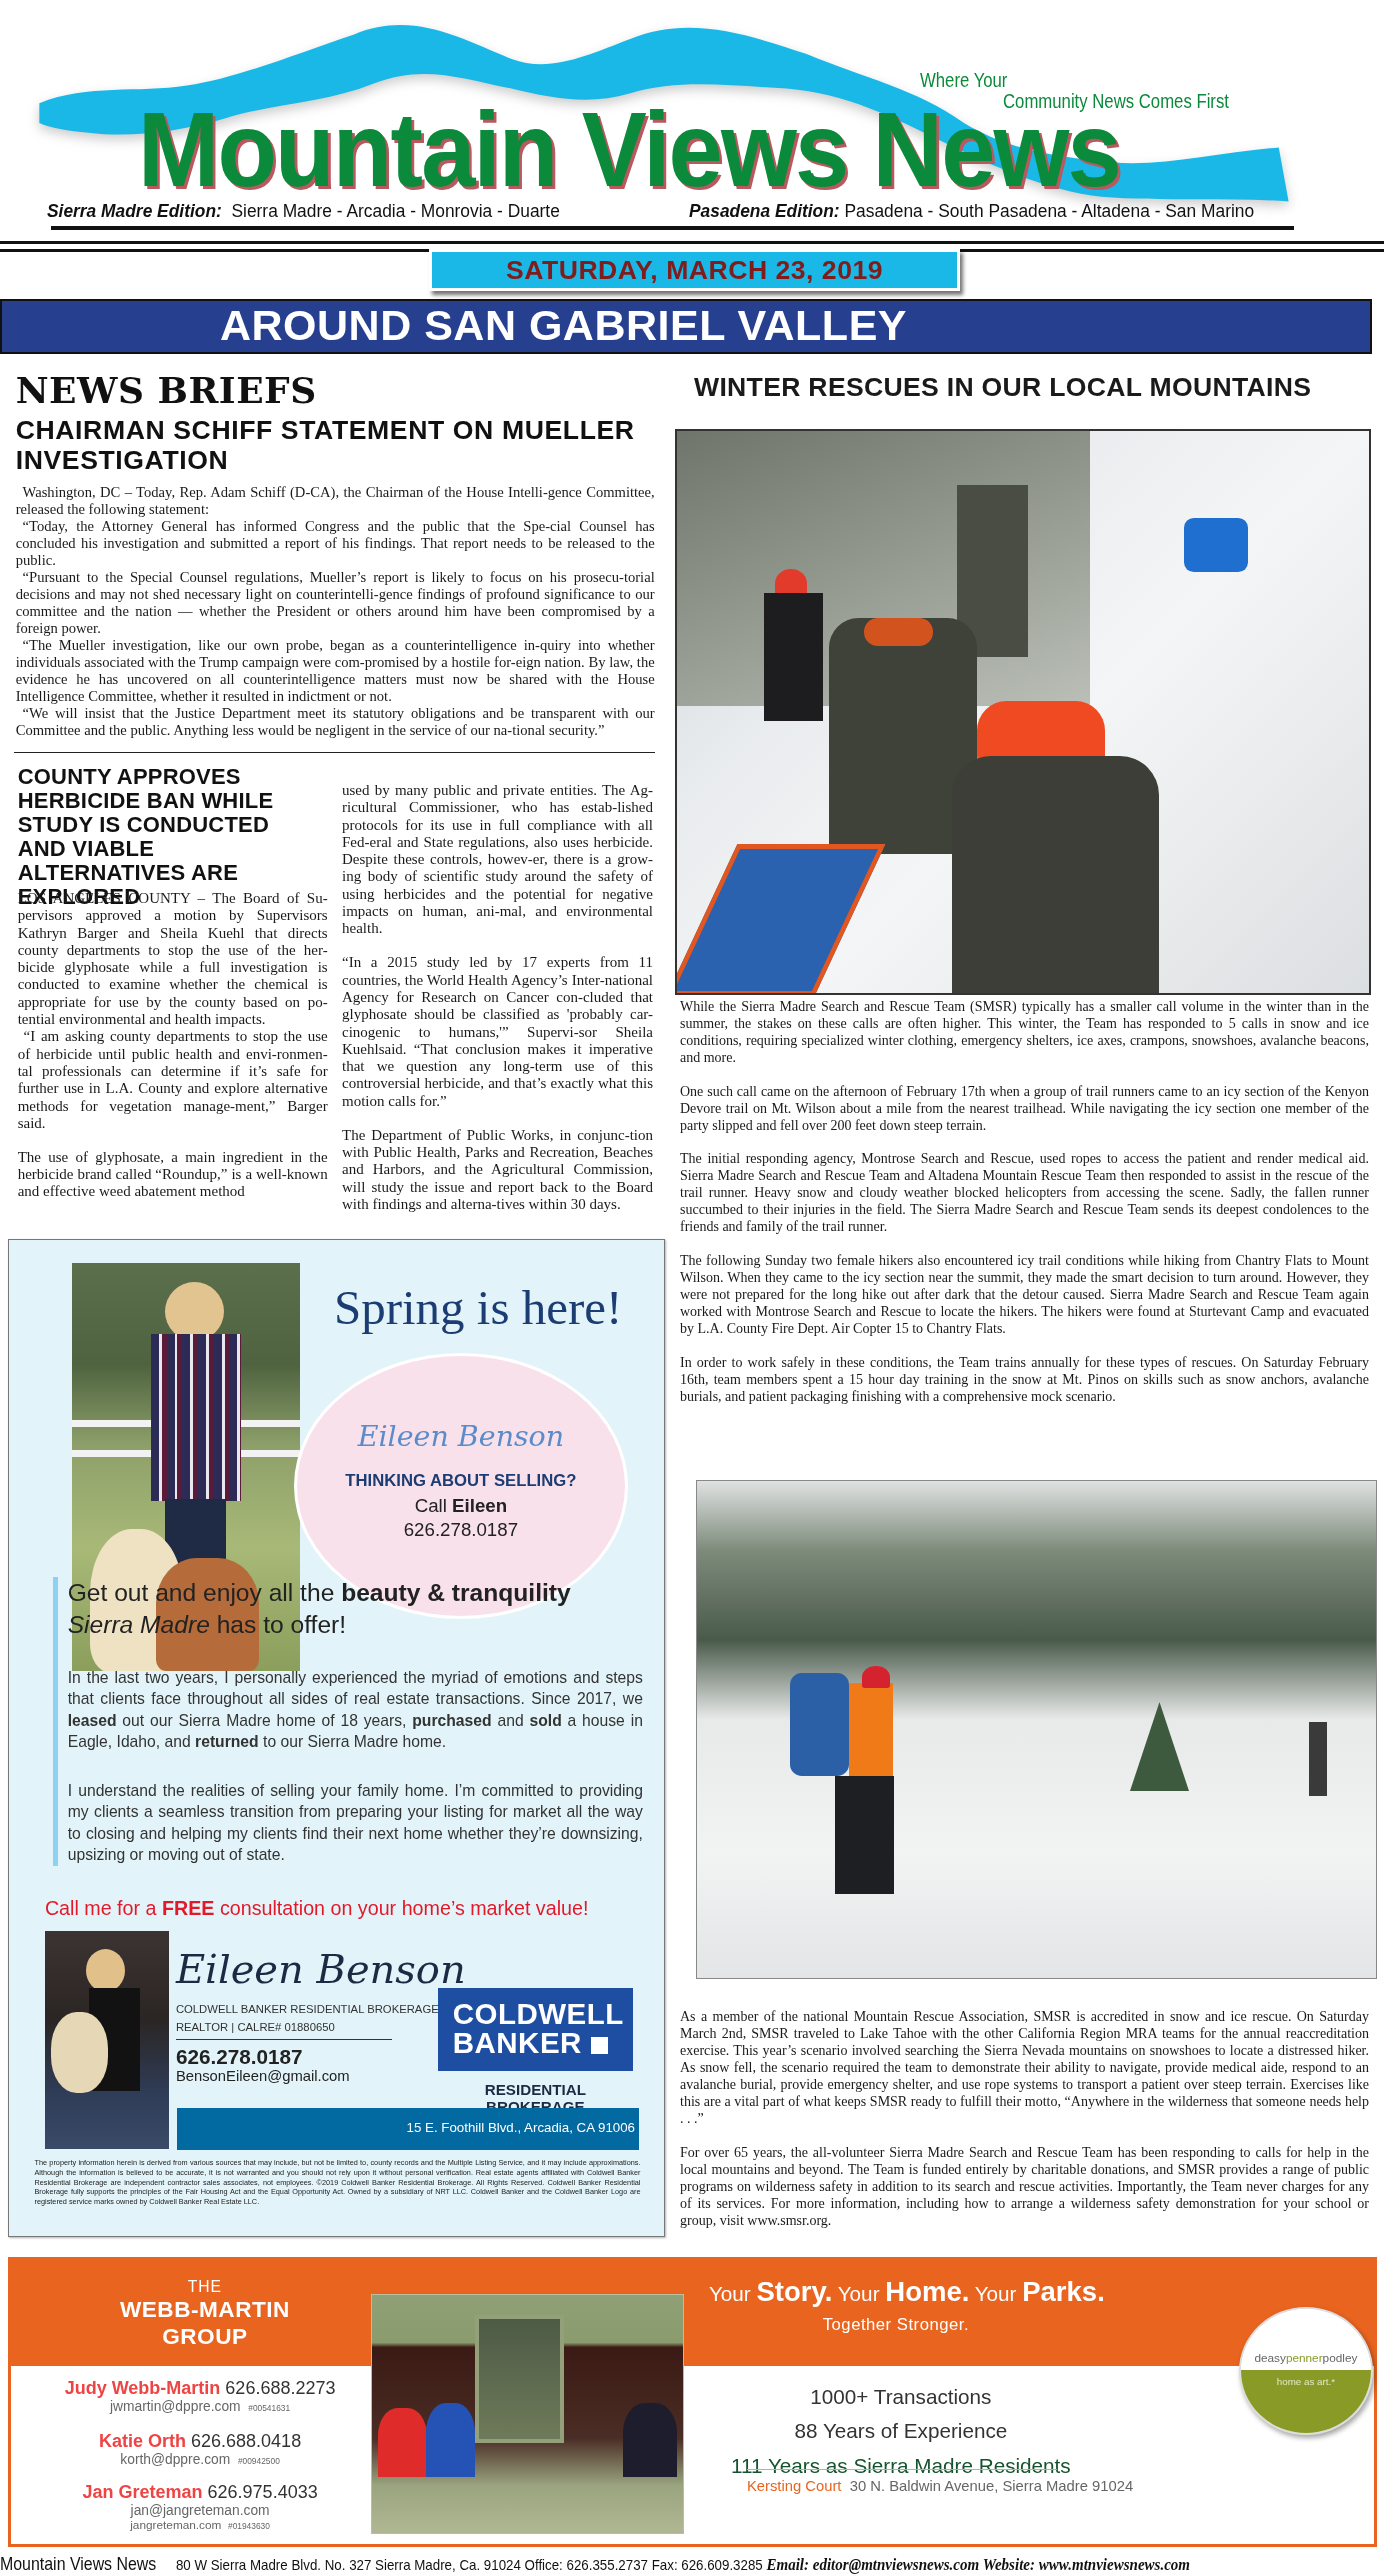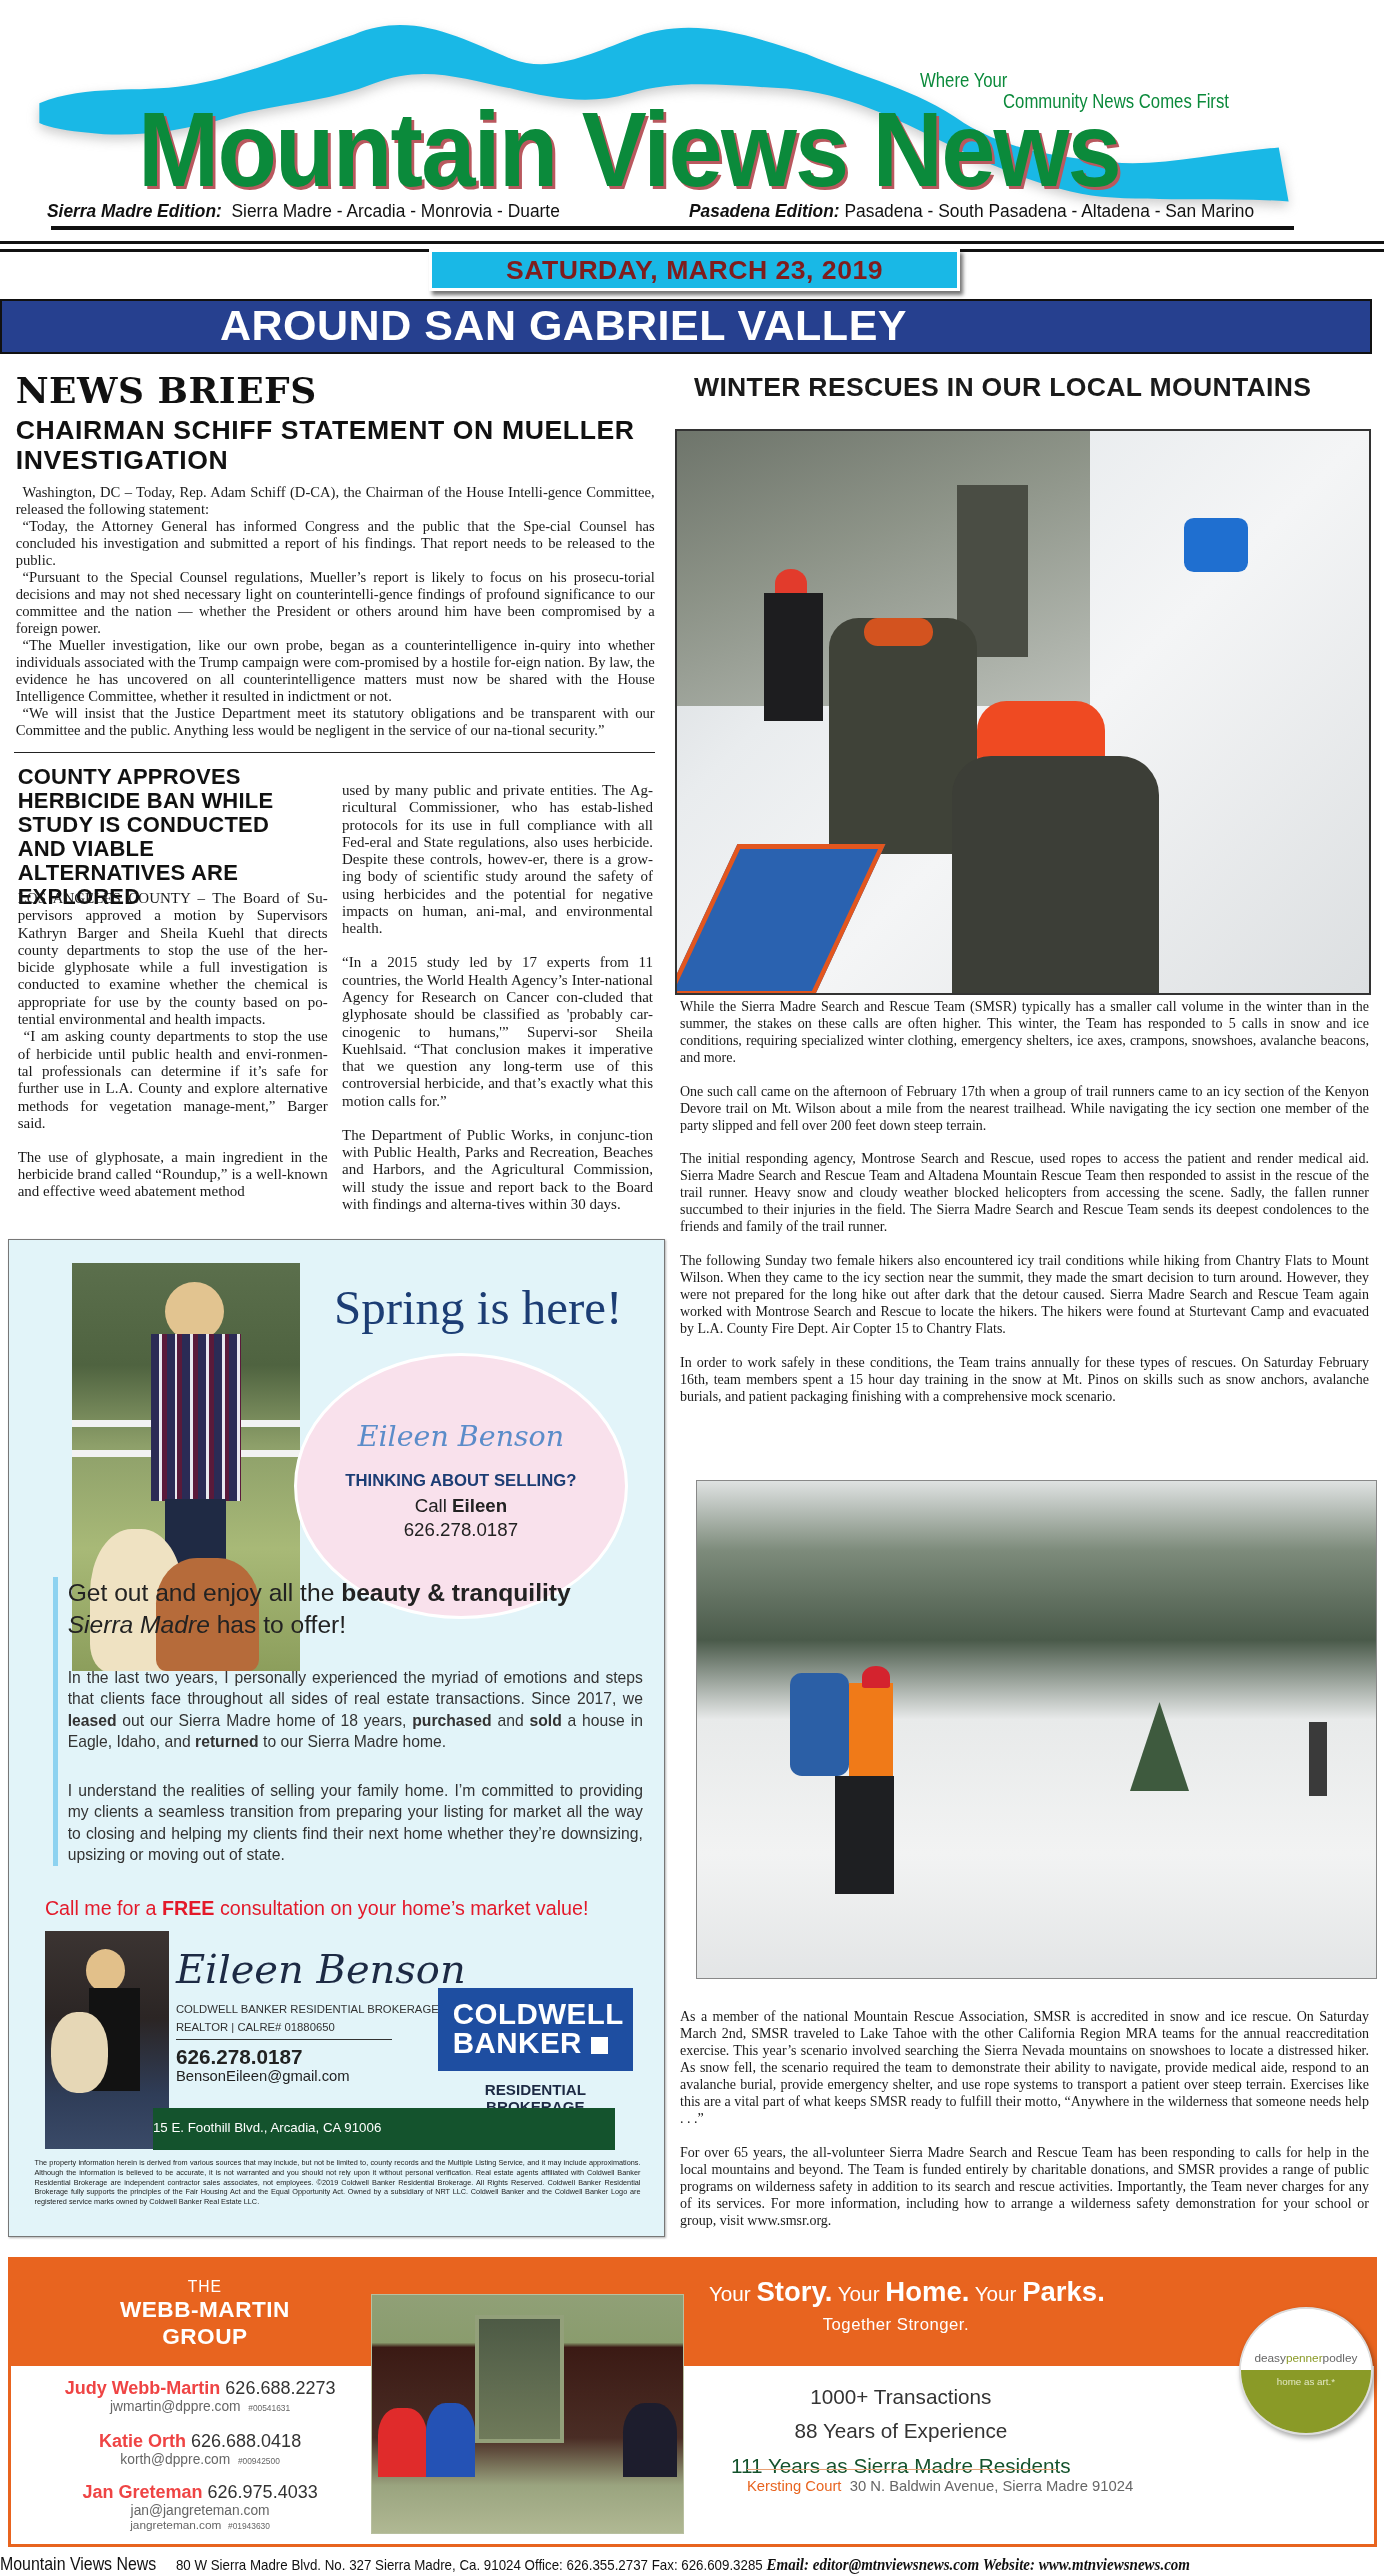--- a/index.html
+++ b/index.html
@@ -49,21 +49,21 @@
   .card-photo { left: 36px; top: 691px; width: 124px; height: 218px; background: linear-gradient(180deg, #3b3432 0%, #2b2524 40%, #2f3d58 75%, #3a4a68 100%); }
   .card-name { left: 167px; top: 706px; font-family: "DejaVu Serif", serif; font-style: italic; font-size: 40px; color: #1d2a44; }
   .card-line { font-family: "Liberation Sans", sans-serif; font-size: 11.3px; color: #333; }
   .card-co { left: 167px; top: 763px; }
   .card-lic { left: 167px; top: 781px; }
   .card-hr { left: 167px; top: 799px; width: 216px; height: 1px; background: #333; }
   .card-phone { left: 167px; top: 805px; font-family: "Liberation Sans", sans-serif; font-weight: bold; font-size: 20.7px; color: #222; }
   .card-email { left: 167px; top: 828px; font-family: "Liberation Sans", sans-serif; font-size: 14.8px; color: #222; }
   .cb-logo { left: 429px; top: 748px; width: 195px; height: 83px; background: #1e4ea1; color: #fff; font-family: "Liberation Sans", sans-serif; font-weight: bold; font-size: 29.5px; line-height: 29.5px; padding: 10.8px 0 0 14.8px; letter-spacing: 0.5px; }
   .cb-sub { left: 429px; top: 841px; width: 195px; text-align: center; font-family: "Liberation Sans", sans-serif; font-weight: bold; font-size: 15.2px; color: #1d2a44; }
-  .card-bar { left: 144px; top: 868px; width: 462px; height: 42px; background: #14532d; color: #fff; font-family: "Liberation Sans", sans-serif; font-size: 13.3px; padding: 11.8px 3.9px 0 0; }
+  .card-bar { left: 168px; top: 868px; width: 462px; height: 42px; background: #0369a1; color: #fff; font-family: "Liberation Sans", sans-serif; font-size: 13.3px; text-align: right; padding: 11.8px 3.9px 0 0; }
   .disclaimer { left: 25.6px; top: 918px; width: 606px; font-family: "Liberation Sans", sans-serif; font-size: 7.3px; line-height: 9.8px; color: #222; text-align: justify; }
 
   
   .h-winter { left: 694px; top: 372px; font-family: "Liberation Sans", sans-serif; font-weight: bold; font-size: 26.6px; color: #1a1a1a; letter-spacing: 0.3px; }
   .rescue-photo1 { left: 675px; top: 429px; width: 696px; height: 566px; border: 2px solid #333; background: linear-gradient(135deg, #cfd3d6 0%, #e9ecee 30%, #f4f5f6 55%, #dcdfe1 100%); }
   .rescue-photo2 { left: 696px; top: 1480px; width: 681px; height: 499px; border: 1px solid #888; background: linear-gradient(180deg, #dfe2e2 0%, #7d8b7b 14%, #4a5a4a 32%, #e8eaea 48%, #f2f3f3 75%, #e3e5e6 100%); }
   .win-body1 { left: 680px; top: 998px; width: 689px; font-size: 14px; line-height: 17px; }
   .win-body2 { left: 680px; top: 1252px; width: 689px; font-size: 14px; line-height: 17px; }
   .win-body3 { left: 680px; top: 2008px; width: 689px; font-size: 14px; line-height: 17px; }
 

